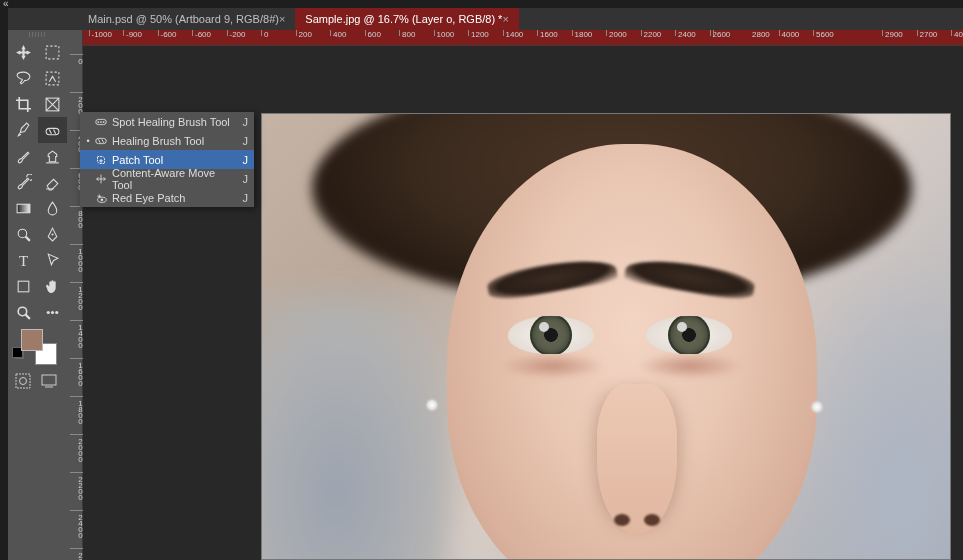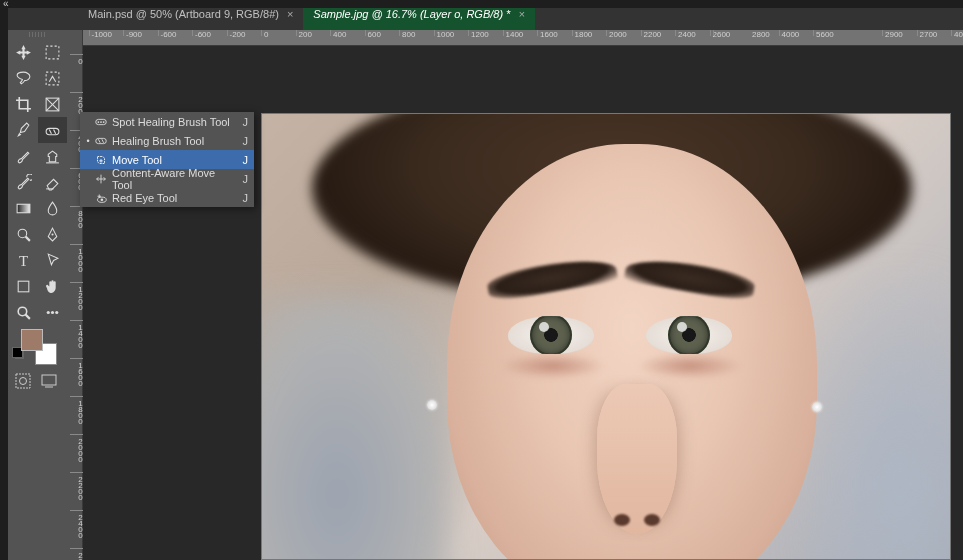--- a/index.html
+++ b/index.html
@@ -23,27 +23,26 @@
     }
     .tab-bar {
       height: 22px; display: flex;
       align-items: center;
       background: #333333;
       padding-left: 78px;
     }
     .doc-tab {
       height: 22px;
       padding: 0 10px;
-      display: flex; align-items: flex-start;
+      display: flex; align-items: center;
       font-size: 11px;
       color: #c0c0c0;
       cursor: pointer;
-      gap: 8px;
-    }
-    .doc-tab.active { background: #14532d; color: #fff; font-style: italic; }
+    }
+    .doc-tab.active { background: #7f1d1d; color: #fff; }
     .doc-tab .close { font-size: 11px; color: #aaa; }
 
     .left-gutter {
       position: absolute;
       left: 0; top: 8px;
       width: 8px; height: 552px;
       background: #1e1e1e;
     }
     .toolbox {
       position: absolute;
@@ -98,21 +97,21 @@
 
     .workspace {
       position: absolute;
       left: 70px; top: 30px;
       width: 893px; height: 530px;
       background: #282828;
     }
     .ruler-h {
       position: absolute; left: 13px; top: 0;
       width: 880px; height: 16px;
-      background: #737373;
+      background: #7f1d1d;
       display: flex; align-items: flex-start;
       font-size: 9px; color: #ccc;
       overflow: hidden;
       border-bottom: 1px solid #3a3a3a;
     }
     .ruler-h .tick {
       position: absolute; top: 0;
       font-size: 8px; color: #d0d0d0;
       border-left: 1px solid #8a8a8a;
       padding: 1px 0 0 2px; height: 6px;
@@ -633,21 +632,21 @@
     </div>
     <div class="fly-row hovered">
       <span class="fly-bullet"></span>
       <span class="fly-icon">
         <svg viewBox="0 0 16 16">
           <path d="M4 4h6l2 2v6H6l-2-2z" fill="none" stroke="#fff" stroke-dasharray="2 1"></path>
           <line x1="6" y1="9" x2="10" y2="9" stroke="#fff"></line>
           <line x1="8" y1="7" x2="8" y2="11" stroke="#fff"></line>
         </svg>
       </span>
-      <span class="fly-label">Move Tool</span>
+      <span class="fly-label">Patch Tool</span>
       <span class="fly-key">J</span>
     </div>
     <div class="fly-row">
       <span class="fly-bullet"></span>
       <span class="fly-icon">
         <svg viewBox="0 0 16 16">
           <path d="M3 8h10M8 3v10" stroke="#ddd"></path>
           <path d="M3 8l2-2M3 8l2 2M13 8l-2-2M13 8l-2 2" stroke="#ddd"></path>
         </svg>
       </span>
@@ -657,16 +656,16 @@
     <div class="fly-row">
       <span class="fly-bullet"></span>
       <span class="fly-icon">
         <svg viewBox="0 0 16 16">
           <line x1="6" y1="4" x2="6" y2="8" stroke="#ddd"></line>
           <line x1="4" y1="6" x2="8" y2="6" stroke="#ddd"></line>
           <ellipse cx="9" cy="10" rx="5" ry="3" fill="none" stroke="#ddd"></ellipse>
           <circle cx="9" cy="10" r="1.5" fill="#ddd"></circle>
         </svg>
       </span>
-      <span class="fly-label">Red Eye Tool</span>
+      <span class="fly-label">Red Eye Patch</span>
       <span class="fly-key">J</span>
     </div>
   </div>
 
 </body></html>

